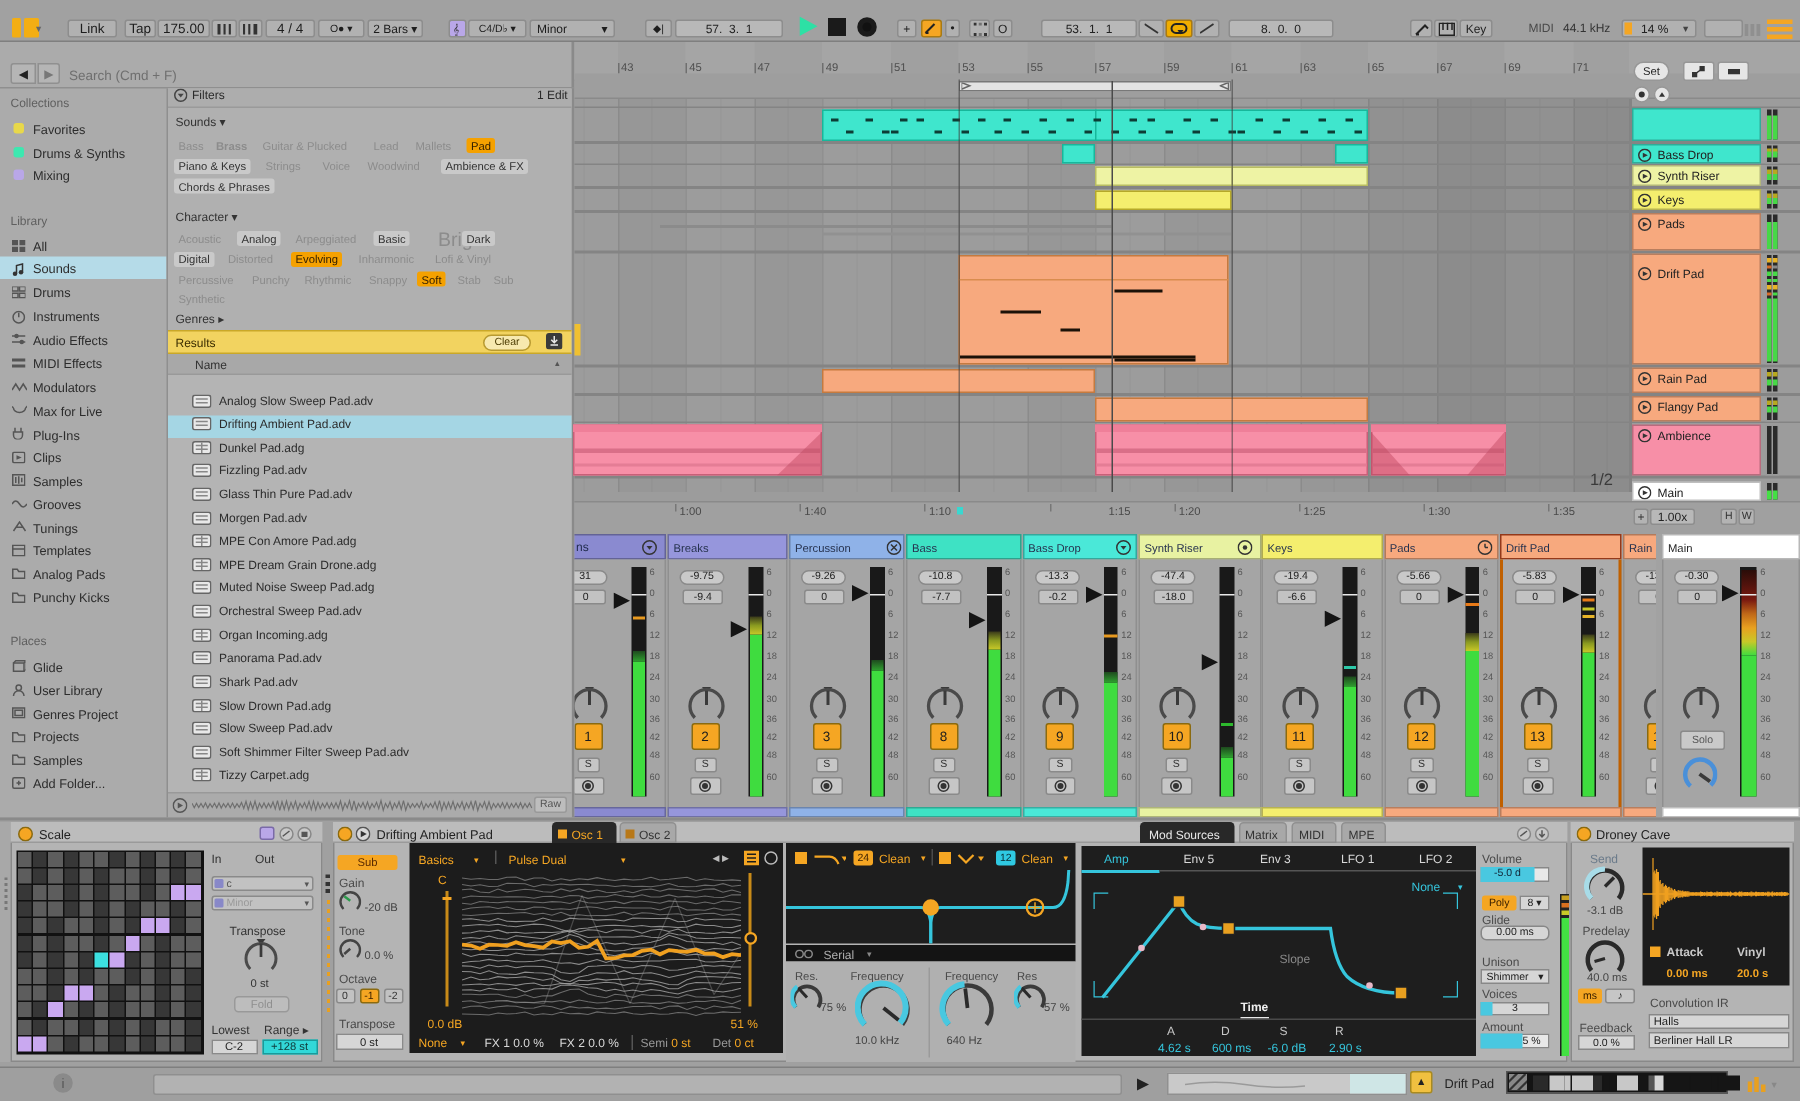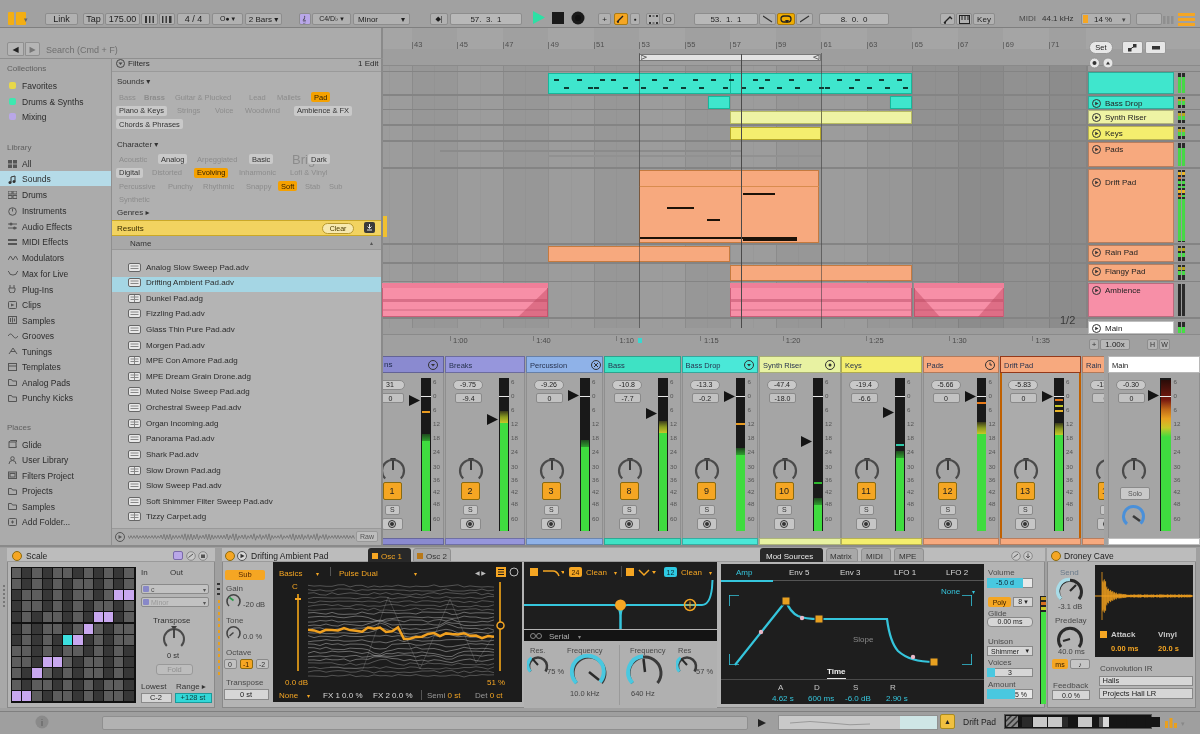--- a/index.html
+++ b/index.html
@@ -267,21 +267,21 @@
         <path d="M1 8 a3.5 3.5 0 0 1 7 0" fill="none" stroke="#555"></path>
       </svg>
     </div>
     <div class="t " style="left:22px;top:456px;font-size:8.5px;color:#2c2c2c;">User Library</div>
     <div class="" style="left:8px;top:471.0px;width:10px;height:9px;">
       <svg width="9" height="8">
         <rect x="0.5" y="1" width="8" height="6.5" fill="none" stroke="#555"></rect>
         <rect x="2" y="2.5" width="5" height="3.5" fill="none" stroke="#555"></rect>
       </svg>
     </div>
-    <div class="t " style="left:22px;top:471.5px;font-size:8.5px;color:#2c2c2c;">Filters Project</div>
+    <div class="t " style="left:22px;top:471.5px;font-size:8.5px;color:#2c2c2c;">Genres Project</div>
     <div class="" style="left:8px;top:486.5px;width:10px;height:9px;">
       <svg width="9" height="8">
         <path d="M0.5 7.5 v-6 h3 l1 1.5 h4 v4.5 z" fill="none" stroke="#555"></path>
       </svg>
     </div>
     <div class="t " style="left:22px;top:487px;font-size:8.5px;color:#2c2c2c;">Projects</div>
     <div class="" style="left:8px;top:502.0px;width:10px;height:9px;">
       <svg width="9" height="8">
         <path d="M0.5 7.5 v-6 h3 l1 1.5 h4 v4.5 z" fill="none" stroke="#555"></path>
       </svg>
@@ -820,21 +820,21 @@
       <polygon points="17,7.5 21,7.5 19,4.5" fill="#333"></polygon>
     </svg>
     <div class="" style="left:383px;top:334px;width:817px;height:22px;background:#a0a0a0;border-top:1px solid #8a8a8a;"></div>
     <div class="" style="left:450.0px;top:336px;width:1px;height:5px;background:#777;"></div>
     <div class="t " style="left:453.0px;top:337px;font-size:7.5px;color:#4a4a4a;">1:00</div>
     <div class="" style="left:533.2px;top:336px;width:1px;height:5px;background:#777;"></div>
     <div class="t " style="left:536.2px;top:337px;font-size:7.5px;color:#4a4a4a;">1:40</div>
     <div class="" style="left:616.4px;top:336px;width:1px;height:5px;background:#777;"></div>
     <div class="t " style="left:619.4px;top:337px;font-size:7.5px;color:#4a4a4a;">1:10</div>
     <div class="" style="left:699.6px;top:336px;width:1px;height:5px;background:#777;"></div>
-    <div class="t " style="left:704px;top:337px;font-size:7.5px;color:#4a4a4a;">1:15</div>
+    <div class="t " style="left:739px;top:337px;font-size:7.5px;color:#4a4a4a;">1:15</div>
     <div class="" style="left:782.8px;top:336px;width:1px;height:5px;background:#777;"></div>
     <div class="t " style="left:785.8px;top:337px;font-size:7.5px;color:#4a4a4a;">1:20</div>
     <div class="" style="left:866.0px;top:336px;width:1px;height:5px;background:#777;"></div>
     <div class="t " style="left:869.0px;top:337px;font-size:7.5px;color:#4a4a4a;">1:25</div>
     <div class="" style="left:949.2px;top:336px;width:1px;height:5px;background:#777;"></div>
     <div class="t " style="left:952.2px;top:337px;font-size:7.5px;color:#4a4a4a;">1:30</div>
     <div class="" style="left:1032.4px;top:336px;width:1px;height:5px;background:#777;"></div>
     <div class="t " style="left:1035.4px;top:337px;font-size:7.5px;color:#4a4a4a;">1:35</div>
     <div class="" style="left:637.5px;top:338px;width:4.5px;height:4.5px;background:#38d8d0;"></div>
     <div class="" style="left:1089px;top:339px;width:10px;height:11px;background:#b3b3b3;border:1px solid #8d8d8d;border-radius:2px;display:flex;align-items:center;justify-content:center;font-size:8px;color:#333;">+</div>
@@ -1891,21 +1891,21 @@
       <line x1="95.8" y1="30.0" x2="95.8" y2="32.0" stroke="#f0a020" stroke-width="0.8"></line>
       <line x1="96.4" y1="29.9" x2="96.4" y2="32.1" stroke="#f0a020" stroke-width="0.8"></line>
     </svg>
     <div class="" style="left:1100px;top:631px;width:7px;height:7px;background:#f5a623;"></div>
     <div class="t " style="left:1111px;top:631px;font-size:8px;color:#c8c8c8;font-weight:bold;">Attack</div>
     <div class="t " style="left:1158px;top:631px;font-size:8px;color:#c8c8c8;font-weight:bold;">Vinyl</div>
     <div class="t " style="left:1111px;top:645px;font-size:7.5px;color:#f5a623;font-weight:bold;">0.00 ms</div>
     <div class="t " style="left:1158px;top:645px;font-size:7.5px;color:#f5a623;font-weight:bold;">20.0 s</div>
     <div class="t " style="left:1100px;top:665px;font-size:8px;color:#4a4a4a;">Convolution IR</div>
     <div class="" style="left:1098.5px;top:675.5px;width:94px;height:10.5px;background:#d6d6d6;border:1px solid #888;display:flex;align-items:center;padding-left:3px;font-size:7.5px;color:#222;">Halls</div>
-    <div class="" style="left:1098.5px;top:688px;width:94px;height:10.5px;background:#d6d6d6;border:1px solid #888;display:flex;align-items:center;padding-left:3px;font-size:7.5px;color:#222;">Projects Hall LR</div>
+    <div class="" style="left:1098.5px;top:688px;width:94px;height:10.5px;background:#d6d6d6;border:1px solid #888;display:flex;align-items:center;padding-left:3px;font-size:7.5px;color:#222;">Berliner Hall LR</div>
     <div class="" style="left:0px;top:711px;width:1200px;height:23px;background:#9f9f9f;border-top:1px solid #7f7f7f;"></div>
     <svg style="left:35px;top:715px;" width="14" height="14">
       <circle cx="7" cy="7" r="6.5" fill="#8a8a8a"></circle>
       <text x="7" y="10.5" text-anchor="middle" font-size="9" fill="#555" font-family="Liberation Sans">i</text>
     </svg>
     <div class="" style="left:102px;top:716px;width:646px;height:14px;background:#b2b2b2;border:1px solid #8f8f8f;border-radius:2px;"></div>
     <svg style="left:757px;top:718px;" width="10" height="10">
       <polygon points="1,1 9,5 1,9" fill="#222"></polygon>
     </svg>
     <div class="" style="left:778px;top:715px;width:160px;height:15px;background:#c9c9c9;border:1px solid #909090;"></div>

